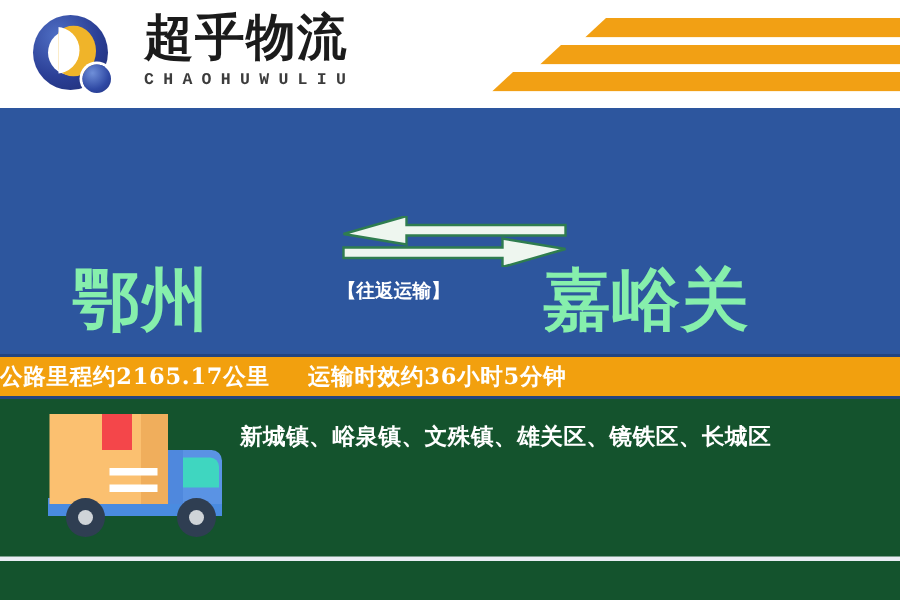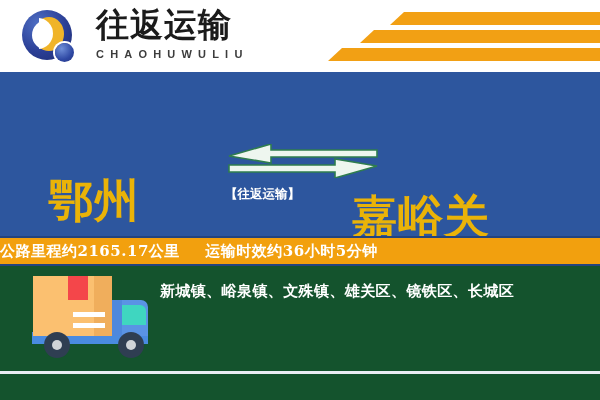--- a/index.html
+++ b/index.html
@@ -84,21 +84,21 @@
   .brand-cn {
     font-family: "DejaVu Sans", "Liberation Sans", sans-serif;
     font-size: 33px;
     font-weight: bold;
     color: #1b1b1b;
     letter-spacing: 1px;
     line-height: 38px;
     white-space: nowrap;
   }
   .brand-en {
-    font-family: Liberation Sans, sans-serif;
+    font-family: Liberation Mono, monospace;
     font-size: 11px;
     font-weight: bold;
     color: #3c3c3c;
     letter-spacing: 6.2px;
     line-height: 16px;
     margin-top: 2px;
     white-space: nowrap;
   }
   .stripes {
     position: absolute;
@@ -122,27 +122,27 @@
     width: 600px; height: 164px;
     background: #2d569e;
   }
   .city {
     position: absolute;
     top: 128px;
     transform: translateY(-50%);
     font-family: "DejaVu Sans", "Liberation Sans", sans-serif;
     font-size: 45px;
     font-weight: bold;
-    color: #eab308;
+    color: #86efac;
     letter-spacing: 1px;
     white-space: nowrap;
     line-height: 1;
   }
   .city.origin { left: 48px; }
-  .city.dest   { left: 352px; margin-top: 16px; }
+  .city.dest   { left: 362px; }
 
   .mid {
     position: absolute;
     left: 225px; top: 44px;
     width: 155px; height: 110px;
   }
   .tag-top {
     position: absolute;
     left: 0; top: 0;
     width: 155px;
@@ -306,21 +306,21 @@
   <div class="header">
 
     <div class="logo-mark">
       <div class="ring"></div>
       <div class="hole"></div>
       <div class="crescent"></div>
       <div class="dot"></div>
     </div>
 
     <div class="brand-block">
-      <div class="brand-cn">往返运输</div>
+      <div class="brand-cn">超乎物流</div>
       <div class="brand-en">CHAOHUWULIU</div>
     </div>
 
     <div class="stripes">
       <div class="stripe s1"></div>
       <div class="stripe s2"></div>
       <div class="stripe s3"></div>
     </div>
   </div>
 

